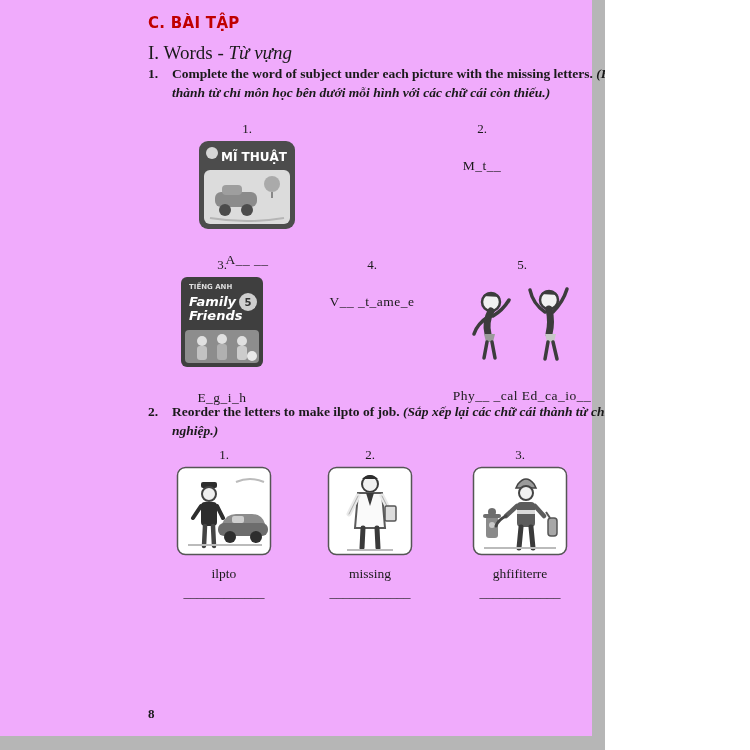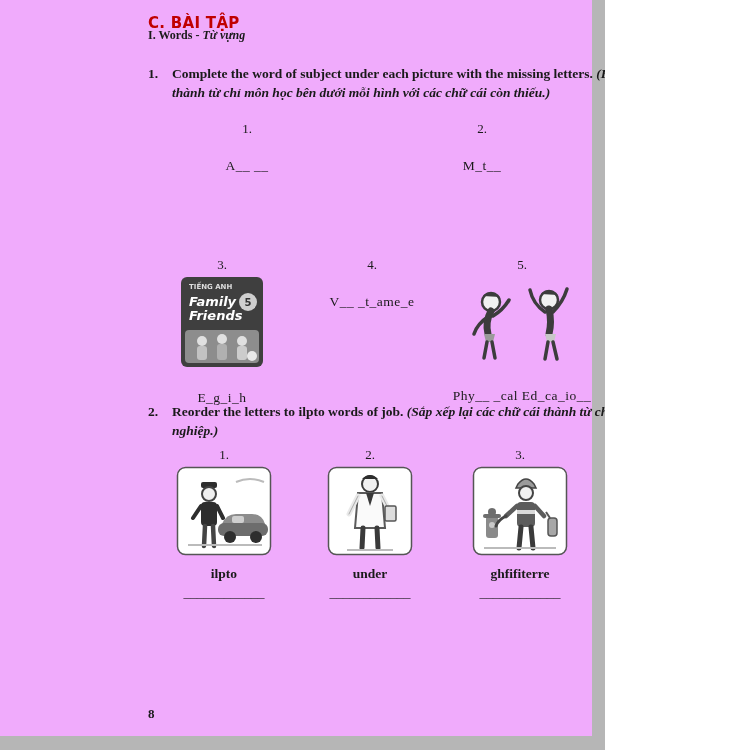--- a/index.html
+++ b/index.html
@@ -21,22 +21,22 @@
     background: #b6b6b6;
   }
 
   .section-title {
     position: absolute; left: 148px; top: 14px;
     font-family: "DejaVu Sans", sans-serif;
     font-size: 15px; font-weight: bold; color: #c00000;
     letter-spacing: 0.3px;
   }
   .part-heading {
-    position: absolute; left: 148px; top: 28px;
-    font-size: 12px; font-weight: bold;
+    position: absolute; left: 148px; top: 42px;
+    font-size: 19px; font-weight: normal;
   }
   .part-heading .vi { font-style: italic; }
 
   .instruction-block {
     position: absolute; width: 500px;
     font-size: 13.5px; font-weight: bold; line-height: 1.42;
   }
   .instruction-block .num {
     position: absolute; left: 0; top: 0;
   }
@@ -47,21 +47,21 @@
   #ex1-instruction { left: 148px; top: 64px; }
   #ex2-instruction { left: 148px; top: 402px; }
 
   .ex-item {
     position: absolute;
     display: flex; flex-direction: column; align-items: center;
   }
   .item-number { font-size: 13px; line-height: 1.1; margin-bottom: 4px; }
   .item-image  { display: block; }
   .item-answer { font-size: 13.5px; margin-top: 18px; white-space: nowrap; letter-spacing: 0.5px; }
-  .item-word   { font-size: 13.5px; margin-top: 6px; font-weight: bold; }
+  .item-word   { font-size: 13.5px; margin-top: 6px; }
   .answer-line { font-size: 13.5px; margin-top: 3px; letter-spacing: 0px; color: #1a1a1a; text-align: center; }
 
   
   #e1i1 { left: 192px; top: 122px; width: 110px; }
   #e1i2 { left: 428px; top: 122px; width: 108px; }
   
   #e1i3 { left: 166px; top: 258px; width: 112px; }
   #e1i4 { left: 316px; top: 258px; width: 112px; }
   #e1i5 { left: 442px; top: 258px; width: 160px; }
   
@@ -88,20 +88,35 @@
 
   <div class="part-heading"><span>I. Words</span><span> - </span><span class="vi">Từ vựng</span></div>
 
   <div class="instruction-block" id="ex1-instruction">
     <span class="num">1.</span>
     <span class="text"><span>Complete the word of subject under each picture with the missing letters. </span><span class="vi">(Hoàn thành từ chỉ môn học bên dưới mỗi hình với các chữ cái còn thiếu.)</span></span>
   </div>
 
   <div class="ex-item" id="e1i1">
     <div class="item-number">1.</div>
+    <div class="item-image">
+      <svg width="98" height="90" viewBox="0 0 98 90">
+        <rect x="1" y="1" width="96" height="88" rx="9" fill="#4c4c4c"></rect>
+        <circle cx="14" cy="13" r="6" fill="#d6d6d6"></circle>
+        <text x="56" y="21" font-size="12" font-weight="bold" fill="#ffffff" text-anchor="middle">MĨ THUẬT</text>
+        <rect x="6" y="30" width="86" height="54" rx="6" fill="#dcdcdc"></rect>
+        <circle cx="74" cy="44" r="8" fill="#aaaaaa"></circle>
+        <path d="M74 52 L74 58" stroke="#888888" stroke-width="2"></path>
+        <rect x="17" y="52" width="42" height="15" rx="6" fill="#8b8b8b"></rect>
+        <rect x="24" y="45" width="20" height="10" rx="4" fill="#9e9e9e"></rect>
+        <circle cx="27" cy="70" r="6" fill="#4c4c4c"></circle>
+        <circle cx="49" cy="70" r="6" fill="#4c4c4c"></circle>
+        <path d="M12 78 Q48 84 86 78" stroke="#b5b5b5" stroke-width="2" fill="none"></path>
+      </svg>
+    </div>
     <div class="item-answer">A__ __</div>
   </div>
 
   <div class="ex-item" id="e1i2">
     <div class="item-number">2.</div>
     <div class="item-answer">M_t__</div>
   </div>
 
   <div class="ex-item" id="e1i3">
     <div class="item-number">3.</div>
@@ -151,21 +166,21 @@
         <path d="M96 36 Q106 26 110 13" stroke="#3c3c3c" stroke-width="3.5" fill="none" stroke-linecap="round"></path>
         <path d="M88 58 H99 L97 66 H90 Z" fill="#c7c7c7"></path>
         <path d="M91 66 L88 83 M96 66 L100 83" stroke="#3c3c3c" stroke-width="3.5" stroke-linecap="round"></path>
       </svg>
     </div>
     <div class="item-answer">Phy__ _cal Ed_ca_io__</div>
   </div>
 
   <div class="instruction-block" id="ex2-instruction">
     <span class="num">2.</span>
-    <span class="text"><span>Reorder the letters to ilpto words of job. </span><span class="vi">(Sắp xếp lại các chữ cái thành từ chỉ nghề nghiệp.)</span></span>
+    <span class="text"><span>Reorder the letters to make ilpto of job. </span><span class="vi">(Sắp xếp lại các chữ cái thành từ chỉ nghề nghiệp.)</span></span>
   </div>
 
   <div class="ex-item" id="e2i1">
     <div class="item-number">1.</div>
     <div class="item-image">
       <svg width="96" height="90" viewBox="0 0 96 90">
         <rect x="1.5" y="1.5" width="93" height="87" rx="8" fill="#ffffff" stroke="#555555" stroke-width="1.5"></rect>
         <path d="M60 16 Q74 10 88 16" stroke="#bbbbbb" stroke-width="2" fill="none"></path>
 
         <rect x="25" y="16" width="16" height="6" rx="2" fill="#2e2e2e"></rect>
@@ -195,21 +210,21 @@
         <path d="M35 13 Q43 5 51 13" fill="#2e2e2e"></path>
         <path d="M31 27 H55 L58 62 H28 Z" fill="#fafafa" stroke="#5a5a5a" stroke-width="2"></path>
         <path d="M39 27 L43 40 L47 27" fill="#3a3a3a"></path>
         <path d="M31 30 L22 48 M55 30 L62 44" stroke="#e9e9e9" stroke-width="5" stroke-linecap="round"></path>
         <path d="M31 30 L22 48 M55 30 L62 44" stroke="#6a6a6a" stroke-width="1" fill="none" stroke-linecap="round" opacity="0.5"></path>
         <rect x="58" y="40" width="11" height="15" rx="1.5" fill="#dddddd" stroke="#555555" stroke-width="1.5"></rect>
         <path d="M36 62 L35 82 M50 62 L51 82" stroke="#3a3a3a" stroke-width="5" stroke-linecap="round"></path>
         <path d="M20 84 H66" stroke="#bbbbbb" stroke-width="2"></path>
       </svg>
     </div>
-    <div class="item-word">under</div>
+    <div class="item-word">missing</div>
     <div class="answer-line">____________</div>
   </div>
 
   <div class="ex-item" id="e2i3">
     <div class="item-number">3.</div>
     <div class="item-image">
       <svg width="96" height="90" viewBox="0 0 96 90">
         <rect x="1.5" y="1.5" width="93" height="87" rx="8" fill="#ffffff" stroke="#555555" stroke-width="1.5"></rect>
 
         <rect x="14" y="50" width="12" height="22" rx="3" fill="#8a8a8a"></rect>

